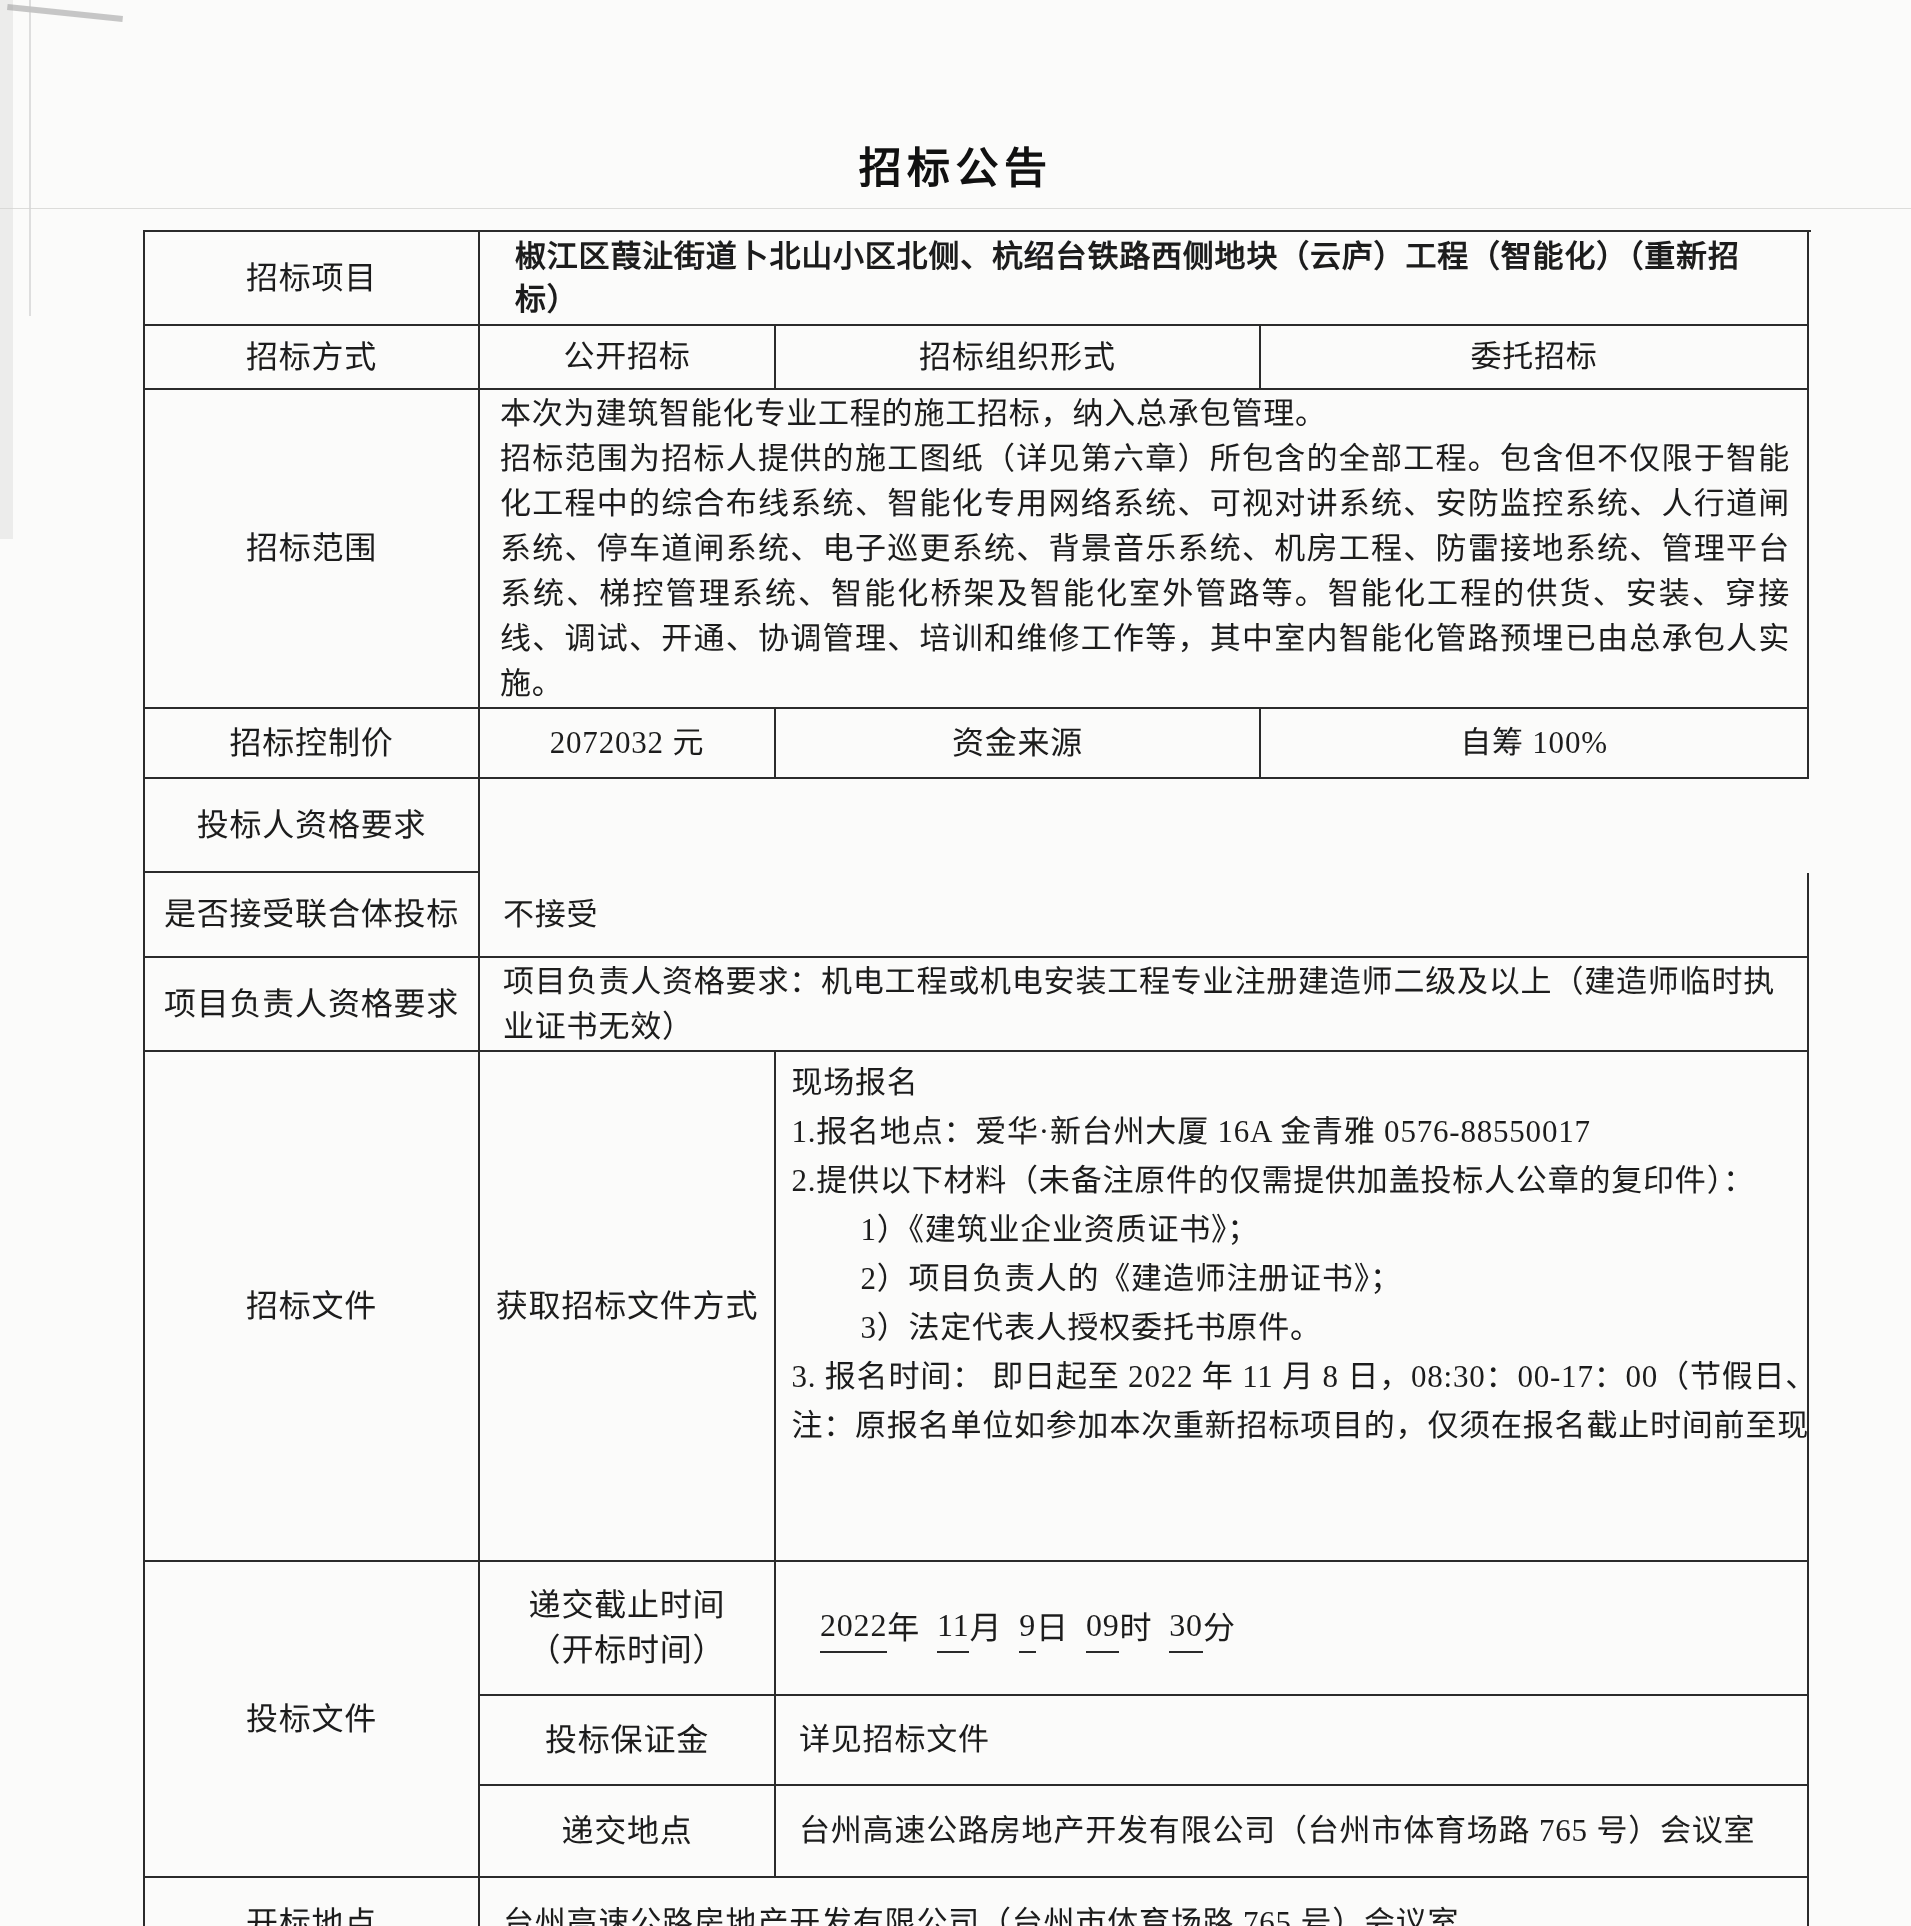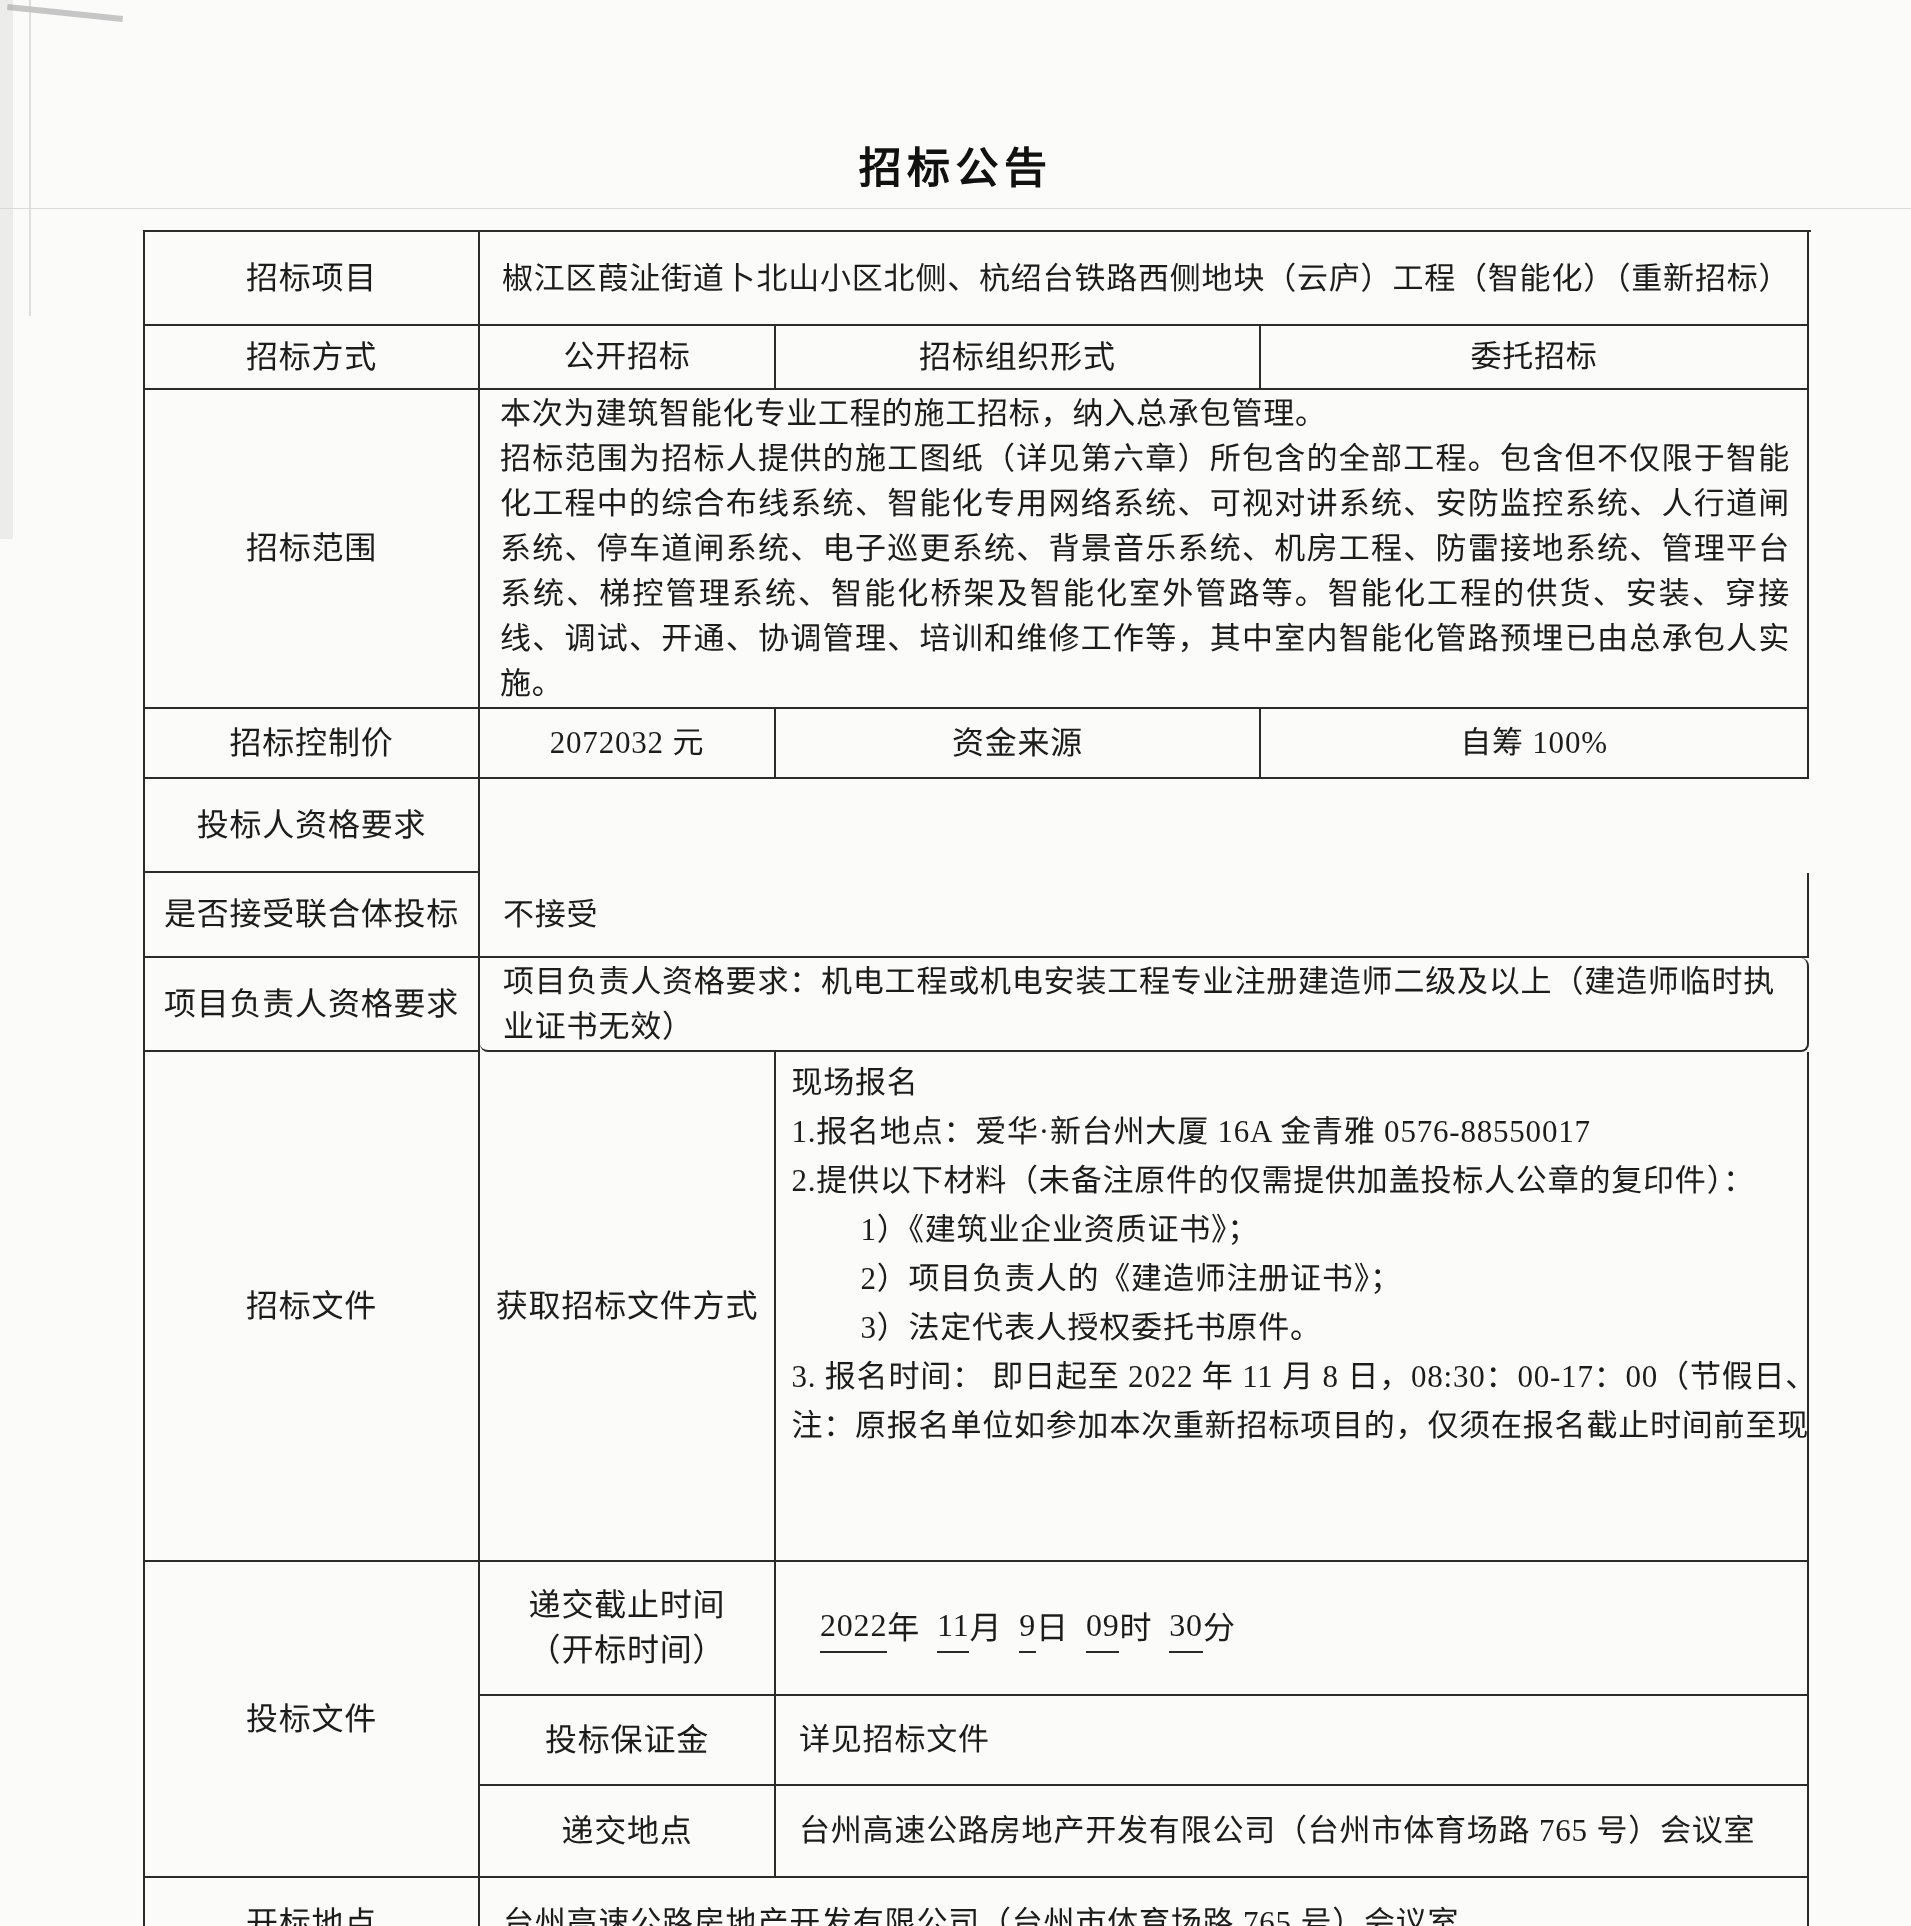--- a/index.html
+++ b/index.html
@@ -36,22 +36,22 @@
     border-right:2.7px solid #2b2b2b;border-bottom:2.7px solid #2b2b2b;
     font-size:31px;line-height:1.4;letter-spacing:0.8px;
     display:flex;align-items:center;
     overflow:hidden;
   }
   .lab{justify-content:center;text-align:center;font-size:32px;}
   .ctr{justify-content:center;text-align:center;}
   .lft{padding-left:23px;padding-right:15.4px;}
   .scope{line-height:45px;padding:2.3px 17px 2.3px 20px;}
   .scope .inner{white-space:pre-line;text-align:justify;}
-  .proj{text-align:left;padding:0 22px;line-height:43px;}
-  .pm{line-height:45px;border-radius:8px;}
+  .proj{text-align:left;padding:0 35px;line-height:43px;font-weight:bold;}
+  .pm{line-height:45px;}
   .files{display:block;padding:6.2px 11.6px 0 15.4px;line-height:49px;}
   .fline{white-space:nowrap;}
   .fline.ind{padding-left:69px;}
   .dl{padding-left:27px;font-size:32px;}
   .useg{border-bottom:2.3px solid #2a2a2a;padding-bottom:2.3px;margin-left:17px;}
   .twoLine{line-height:45px;}
 </style>
 </head>
 <body>
 

